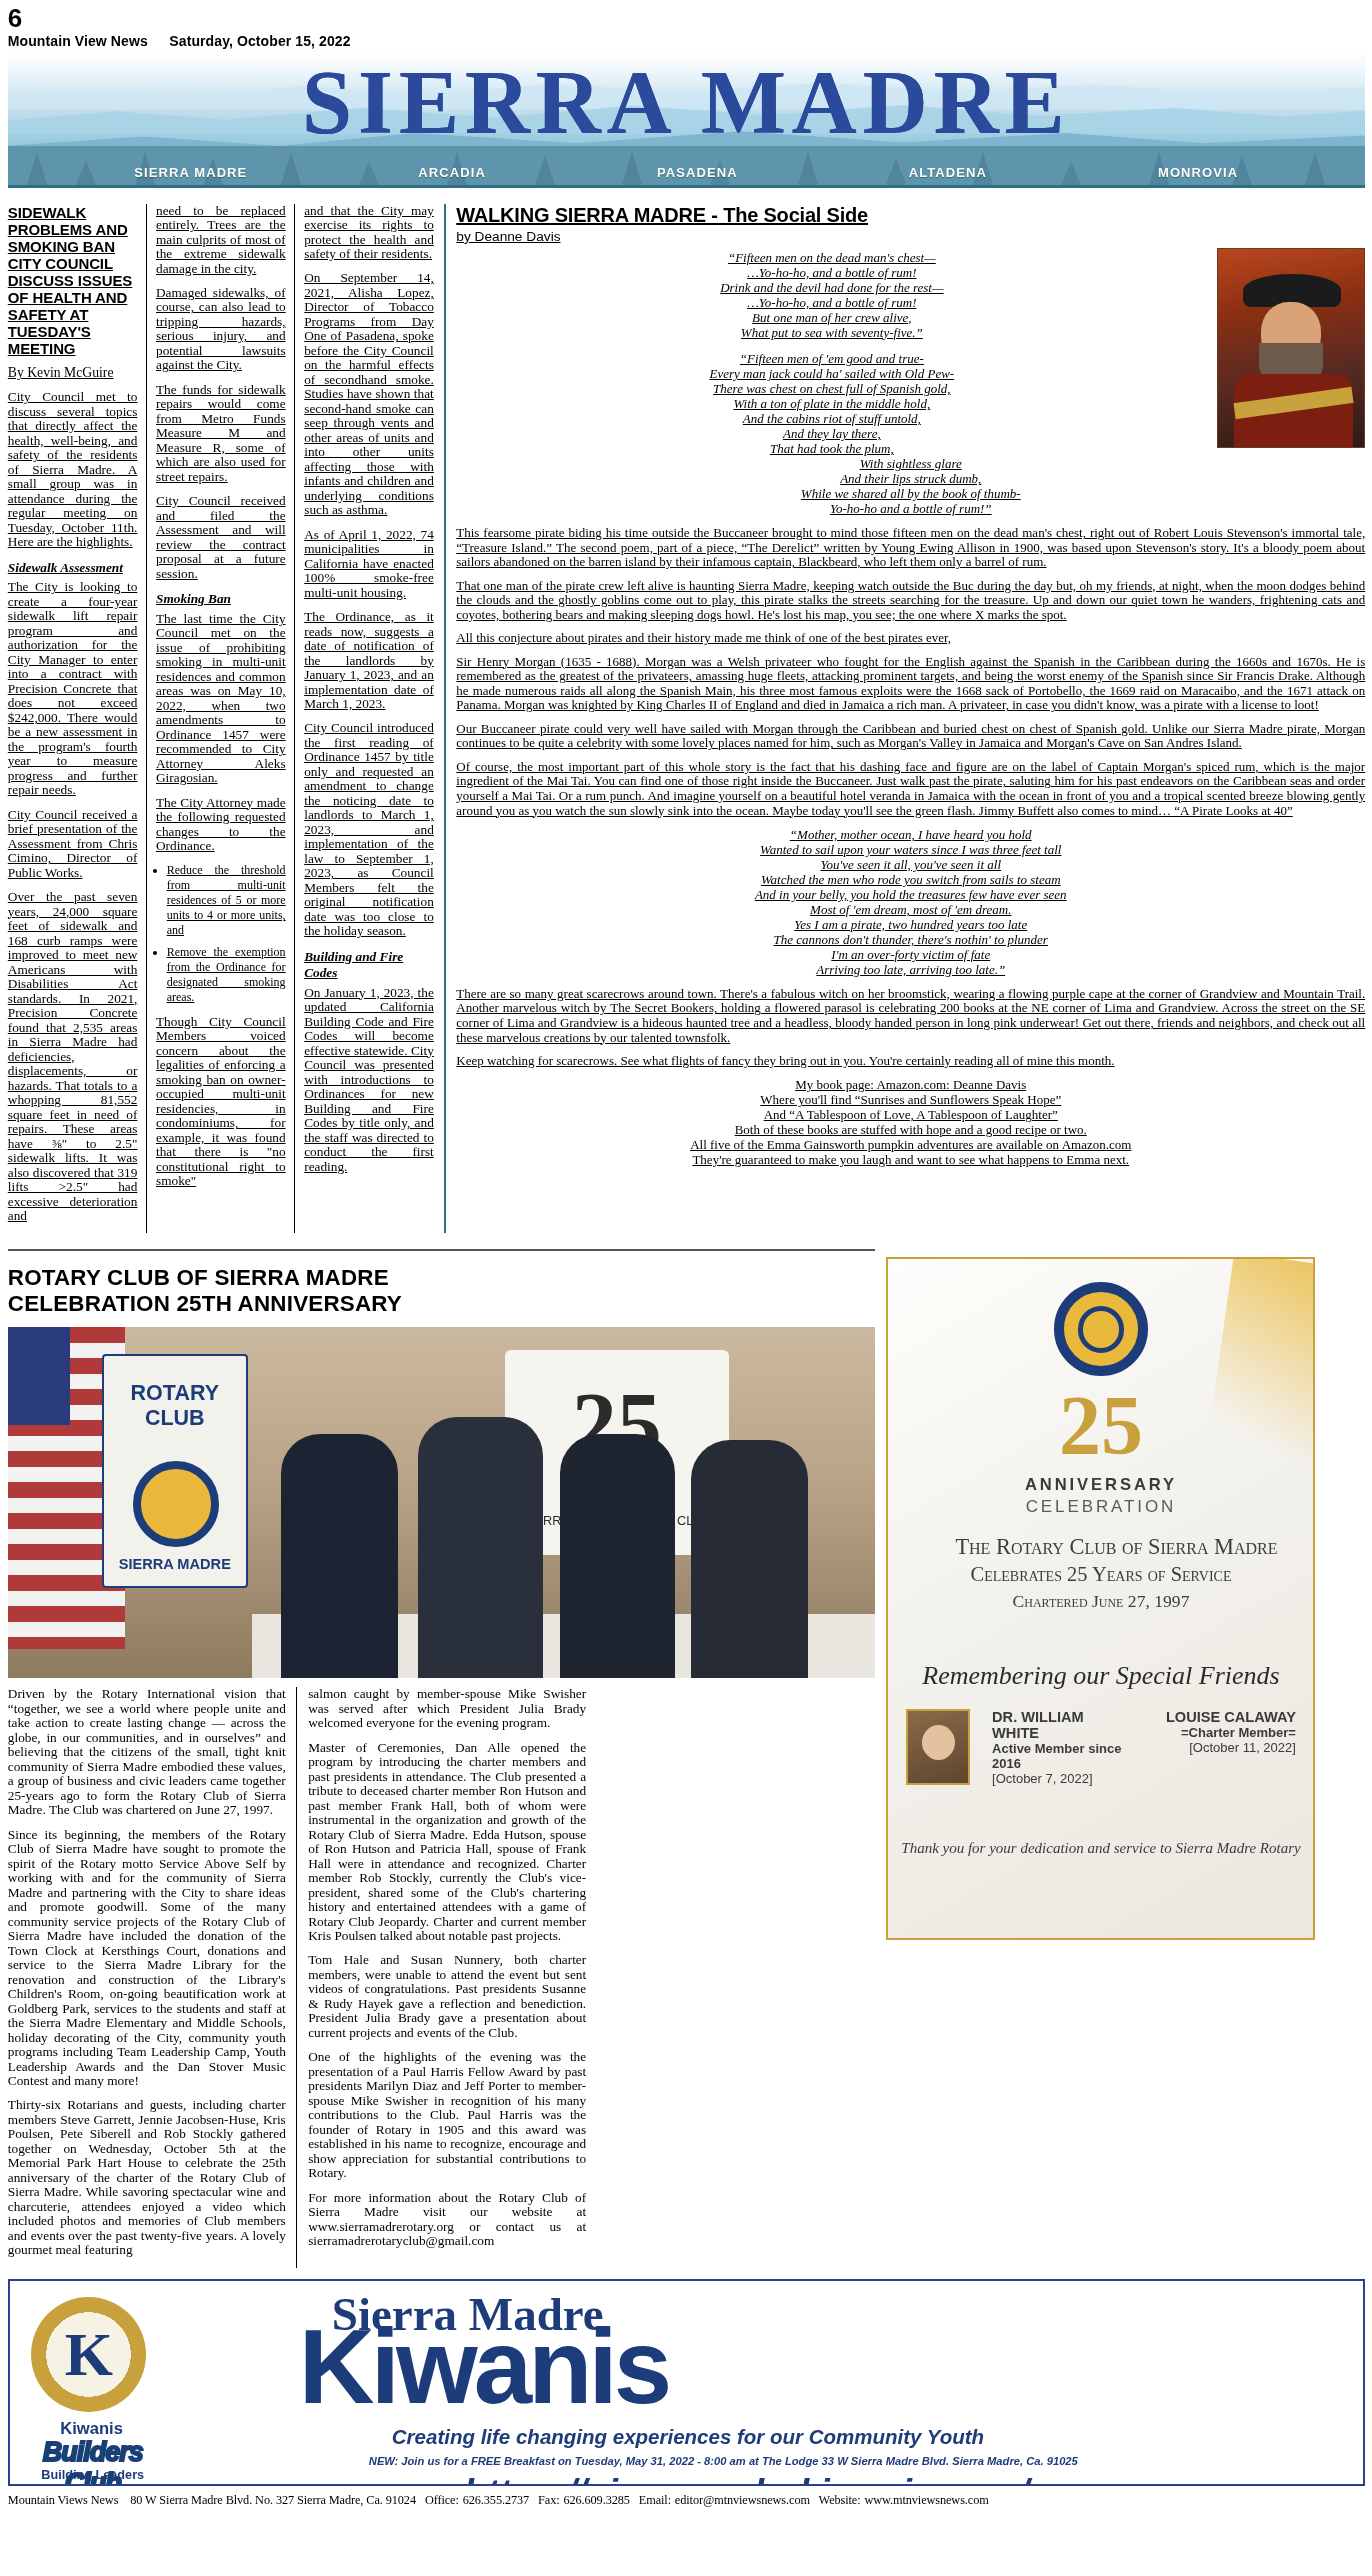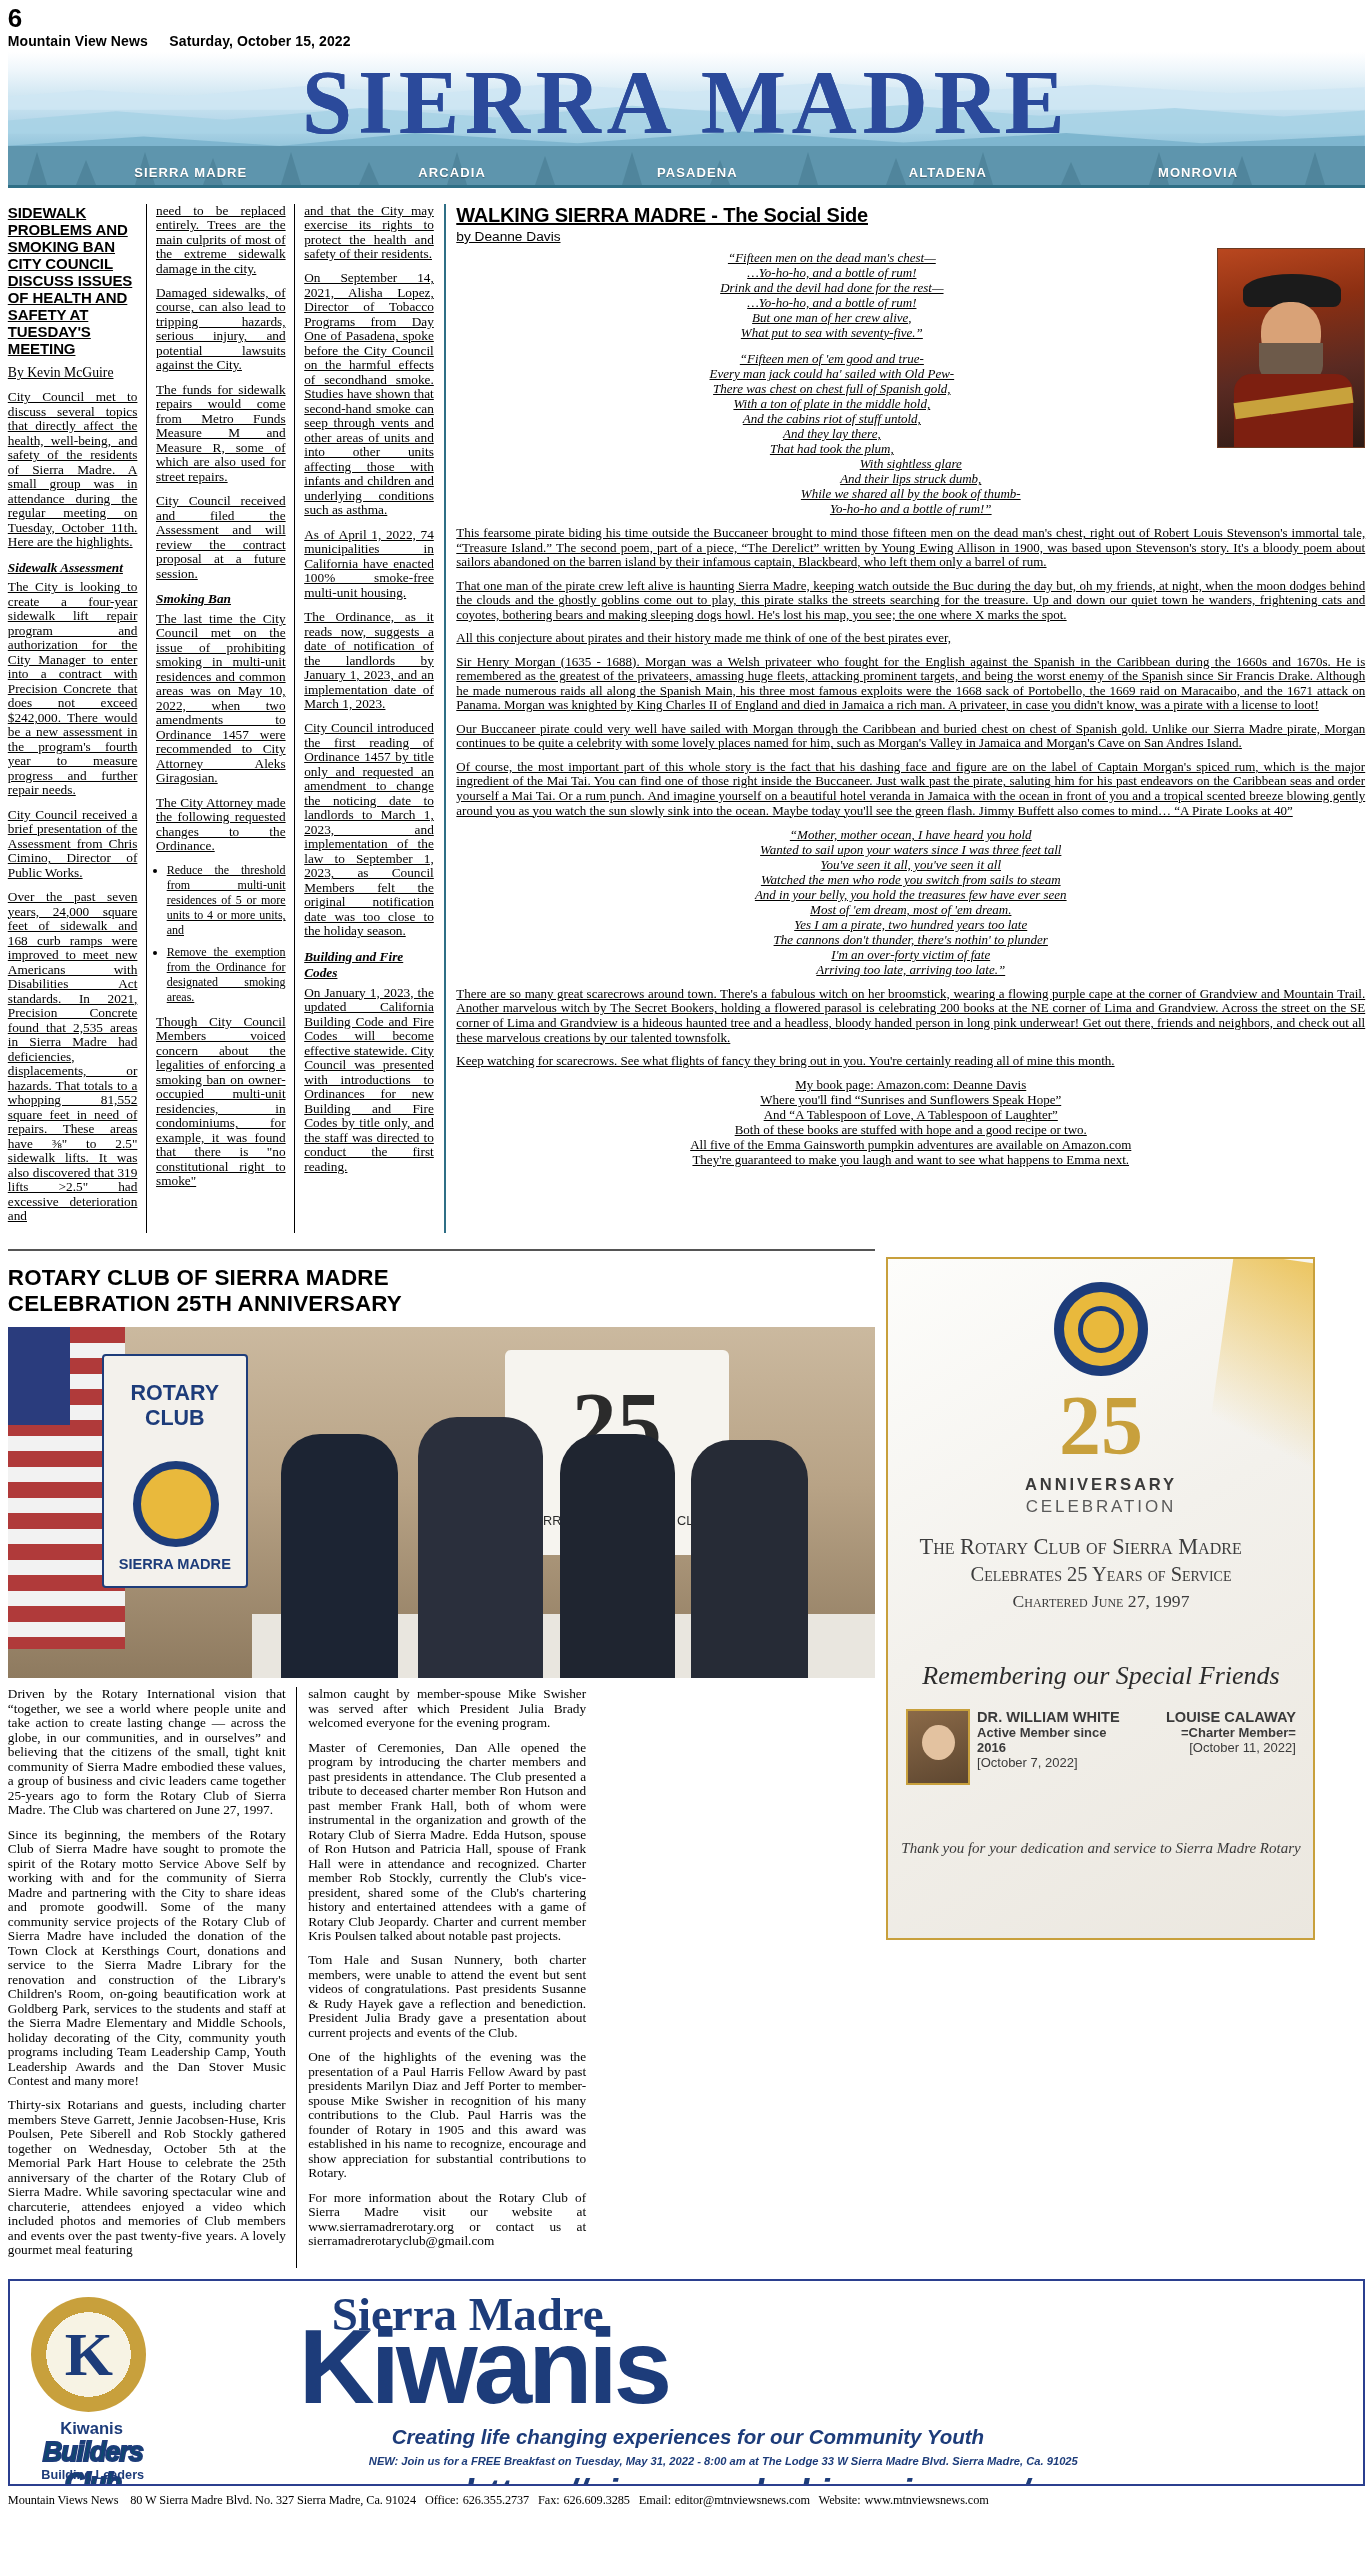--- a/index.html
+++ b/index.html
@@ -104,32 +104,32 @@
             border:2.9px solid #c8a03c; margin-top:13.7px; overflow:hidden; }
   .ra-wheel { position:absolute; left:50%; transform:translateX(-50%); top:23.4px; width:94px; height:94px;
               border:10.7px solid #1d3c7a; border-radius:50%; background:#e9b93c; }
   .ra-wheel::after { content:""; position:absolute; inset:13.7px; border:5.9px solid #1d3c7a; border-radius:50%; }
   .ra-25 { position:absolute; left:0; right:0; top:125px; text-align:center; font-family:"Liberation Serif",serif;
            font-weight:bold; font-size:84px; line-height:84px; color:#c8a03c; }
   .ra-anniv { position:absolute; left:0; right:0; top:216px; text-align:center;
               font-family:"Liberation Sans",sans-serif; font-weight:bold; letter-spacing:2.9px; font-size:16.6px; color:#3a3a3a; }
   .ra-celeb { position:absolute; left:0; right:0; top:238px; text-align:center;
               font-family:"Liberation Sans",sans-serif; letter-spacing:2.9px; font-size:17px; color:#5a5a5a; }
-  .ra-l1 { position:absolute; left:0; right:0; top:275px; text-align:left; font-family:"Liberation Serif",serif;
+  .ra-l1 { position:absolute; left:0; right:0; top:275px; text-align:center; font-family:"Liberation Serif",serif;
            font-size:22.4px; color:#3c3c3c; font-variant:small-caps;padding-left:31px; }
   .ra-l2 { position:absolute; left:0; right:0; top:304px; text-align:center; font-family:"Liberation Serif",serif;
            font-size:20.5px; color:#3c3c3c; font-variant:small-caps; }
   .ra-l3 { position:absolute; left:0; right:0; top:332px; text-align:center; font-family:"Liberation Serif",serif;
            font-size:17.6px; color:#3c3c3c; font-variant:small-caps; }
   .ra-remember { position:absolute; left:0; right:0; top:402px; text-align:center; font-family:"Liberation Serif",serif;
                  font-style:italic; font-size:26px; color:#2b2b2b; }
   .ra-friends { position:absolute; left:17.6px; right:17.6px; top:450px; display:flex; }
   .ra-portrait { width:64px; height:76px; background:linear-gradient(160deg,#8b6a48,#5d4630); border:2.9px solid #c8a03c; flex:none; }
   .ra-portrait .head { width:33px; height:35px; border-radius:50%; background:#e3c2a0; margin:13.7px auto 0; }
-  .ra-f { flex:1; padding-left:7px; font-family:"Liberation Sans",sans-serif; }
+  .ra-f { flex:1; padding-left:22px; font-family:"Liberation Sans",sans-serif; }
   .ra-f .nm { font-weight:bold; font-size:14.6px; color:#3a3a3a; }
   .ra-f .rl { font-weight:bold; font-size:13px; color:#3a3a3a; }
   .ra-f .dt { font-size:13px; color:#3a3a3a; }
   .ra-f.right { text-align:right; }
   .ra-thanks { position:absolute; left:0; right:0; top:581px; text-align:center; font-family:"Liberation Serif",serif;
                font-style:italic; font-size:15px; color:#3a3a3a; }
   .ra-ribbon { position:absolute; right:-19.5px; top:0; width:117px; height:254px;
                background:linear-gradient(200deg,rgba(233,185,60,.85),rgba(233,185,60,0) 70%); transform:rotate(8deg); }
 
   

